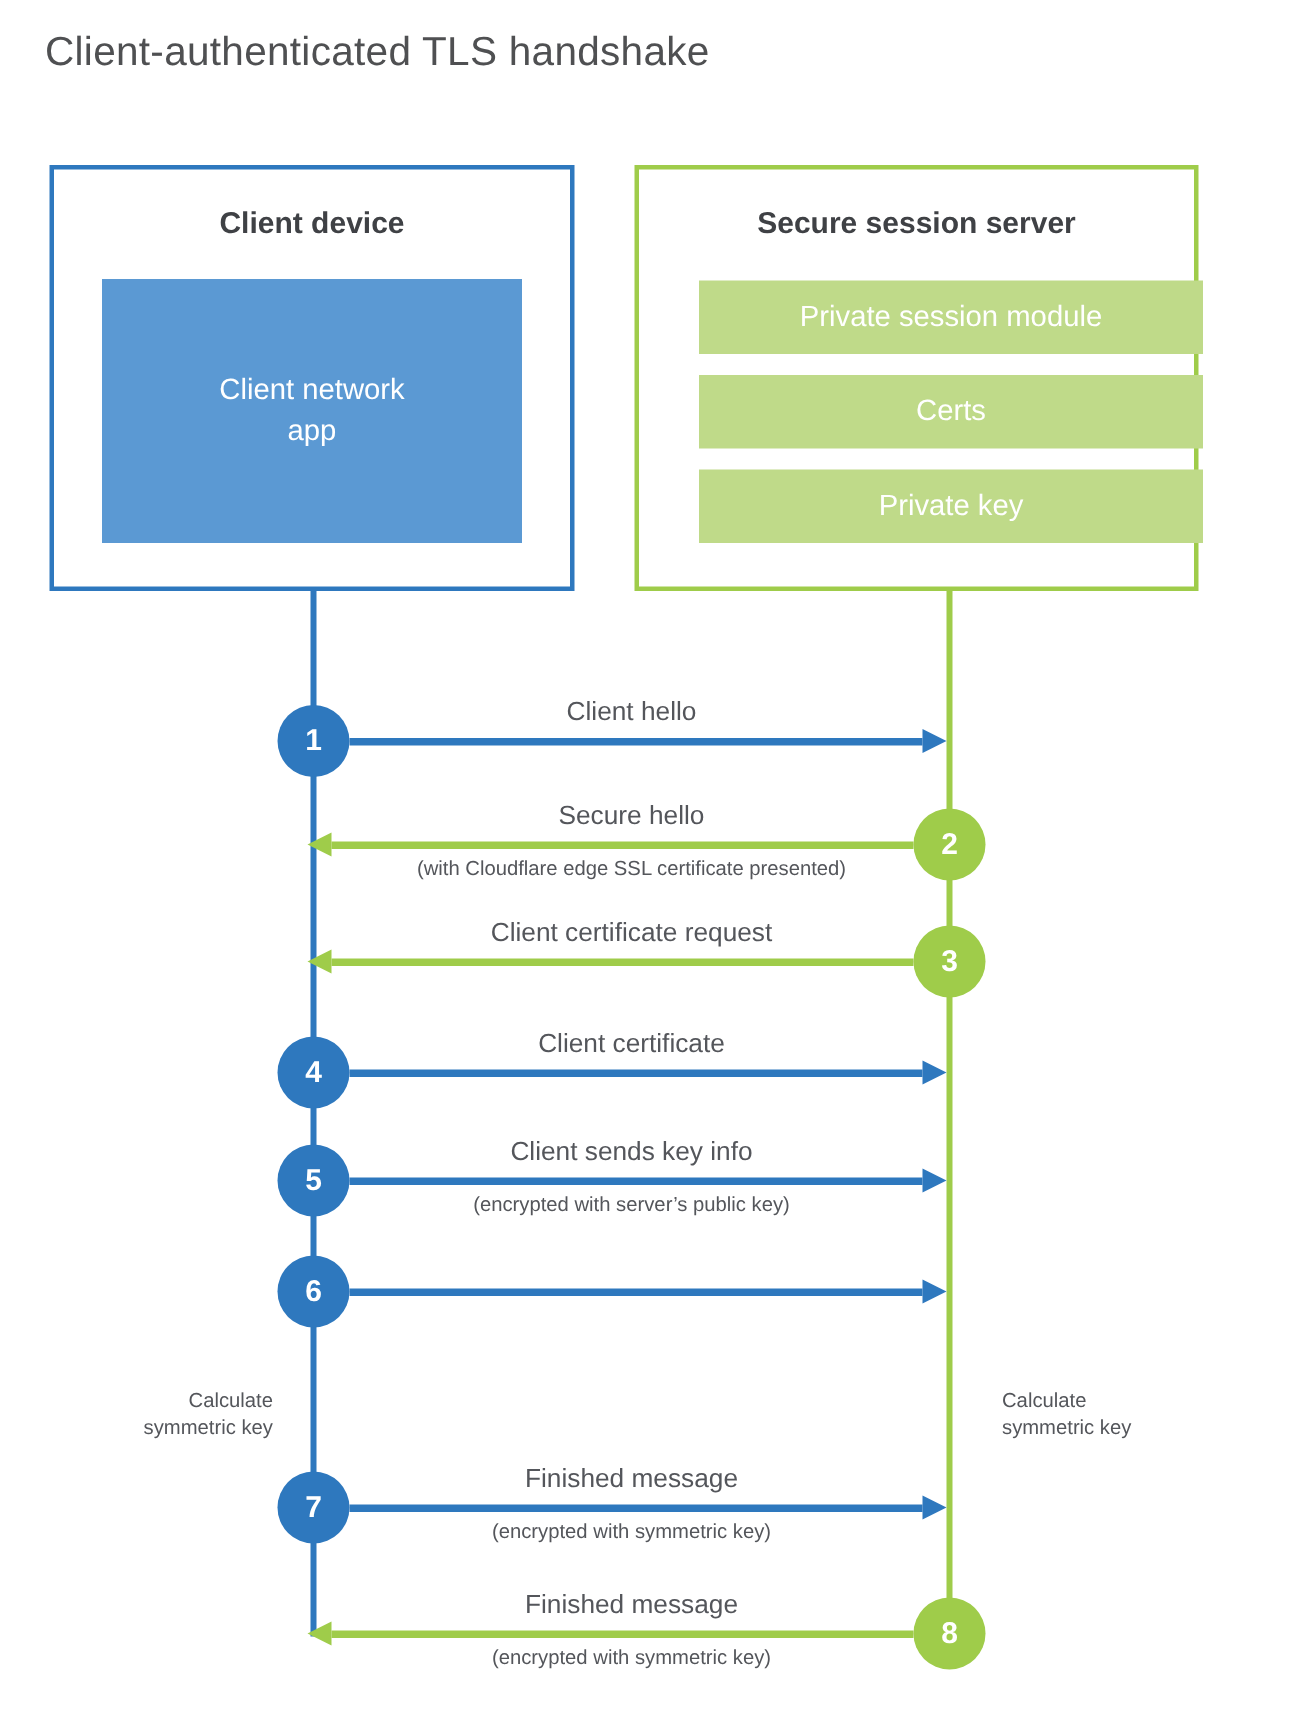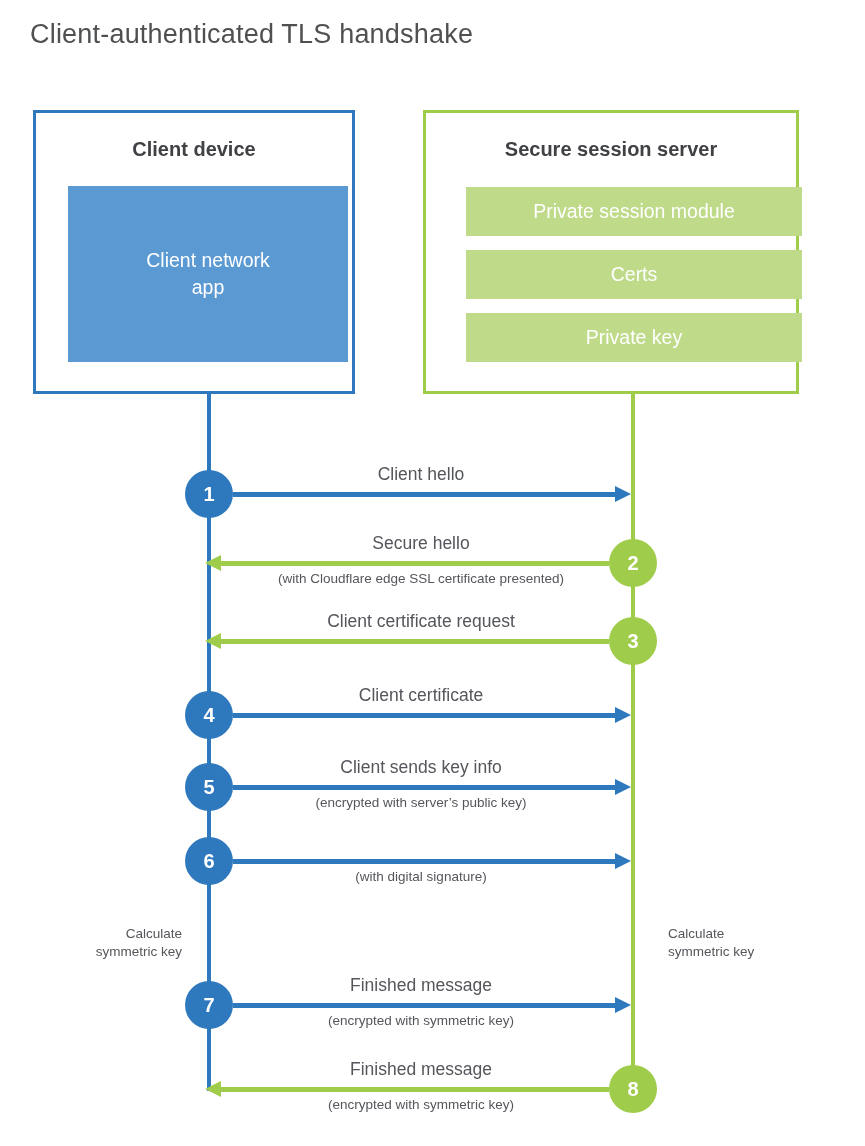--- a/index.html
+++ b/index.html
@@ -4,21 +4,21 @@
 <style>
   :root{
     --blue:#2E78BE; --blue-fill:#5B99D3;
     --green:#9FCC4A; --green-fill:#BFDA89;
     --text:#54565B; --heading:#3F4145; --title:#4F5052;
   }
   *{margin:0;padding:0;box-sizing:border-box;}
   body{background:#fff;font-family:"Liberation Sans","DejaVu Sans",sans-serif;}
   #canvas{position:relative;width:865px;height:1146px;background:#fff;overflow:hidden;padding-left:28px;}
   .title{position:absolute;left:30px;top:19px;font-size:27px;color:var(--title);font-weight:400;letter-spacing:.2px;}
-  .bigbox{position:absolute;top:110px;width:322px;height:284px;background:#fff;border:3px solid var(--blue);}
+  .bigbox{position:absolute;top:110px;width:350px;height:284px;background:#fff;border:3px solid var(--blue);}
   .bigbox.green-b{border-color:var(--green);}
   .boxheading{position:absolute;top:25px;left:0;width:100%;text-align:center;font-weight:bold;font-size:20px;color:var(--heading);}
   .appbox{position:absolute;left:32px;top:73px;width:280px;height:176px;background:var(--blue-fill);display:flex;align-items:center;justify-content:center;text-align:center;}
   .appbox span{color:#fff;font-size:19.5px;line-height:1.4;max-width:155px;}
   .modrow{position:absolute;left:40px;width:336px;height:49px;background:var(--green-fill);display:flex;align-items:center;justify-content:center;color:#fff;font-size:19.5px;}
   .lifeline{position:absolute;width:4px;}
   .lifeline.blue{background:var(--blue);}
   .lifeline.green{background:var(--green);}
   .circle{position:absolute;width:48px;height:48px;border-radius:50%;color:#fff;font-weight:bold;font-size:20px;display:flex;align-items:center;justify-content:center;}
   .circle.blue{background:var(--blue);}
@@ -79,21 +79,20 @@
   <div class="circle blue" style="left:185px;top:691px;">4</div>
 
   <div class="msg" style="top:757px;">Client sends key info</div>
   <div class="shaft blue" style="left:233px;top:785px;width:382px;"></div>
   <div class="head right" style="left:615px;top:779px;"></div>
   <div class="submsg" style="top:795px;">(encrypted with server’s public key)</div>
   <div class="circle blue" style="left:185px;top:763px;">5</div>
 
   <div class="shaft blue" style="left:233px;top:859px;width:382px;"></div>
   <div class="head right" style="left:615px;top:853px;"></div>
-  <div class="submsg" style="top:869px;">(with digital signature)</div>
   <div class="circle blue" style="left:185px;top:837px;">6</div>
 
   <div class="sidenote" style="left:72px;top:925px;width:110px;text-align:right;">Calculate symmetric key</div>
   <div class="sidenote" style="left:668px;top:925px;width:115px;">Calculate symmetric key</div>
 
   <div class="msg" style="top:975px;">Finished message</div>
   <div class="shaft blue" style="left:233px;top:1003px;width:382px;"></div>
   <div class="head right" style="left:615px;top:997px;"></div>
   <div class="submsg" style="top:1013px;">(encrypted with symmetric key)</div>
   <div class="circle blue" style="left:185px;top:981px;">7</div>

